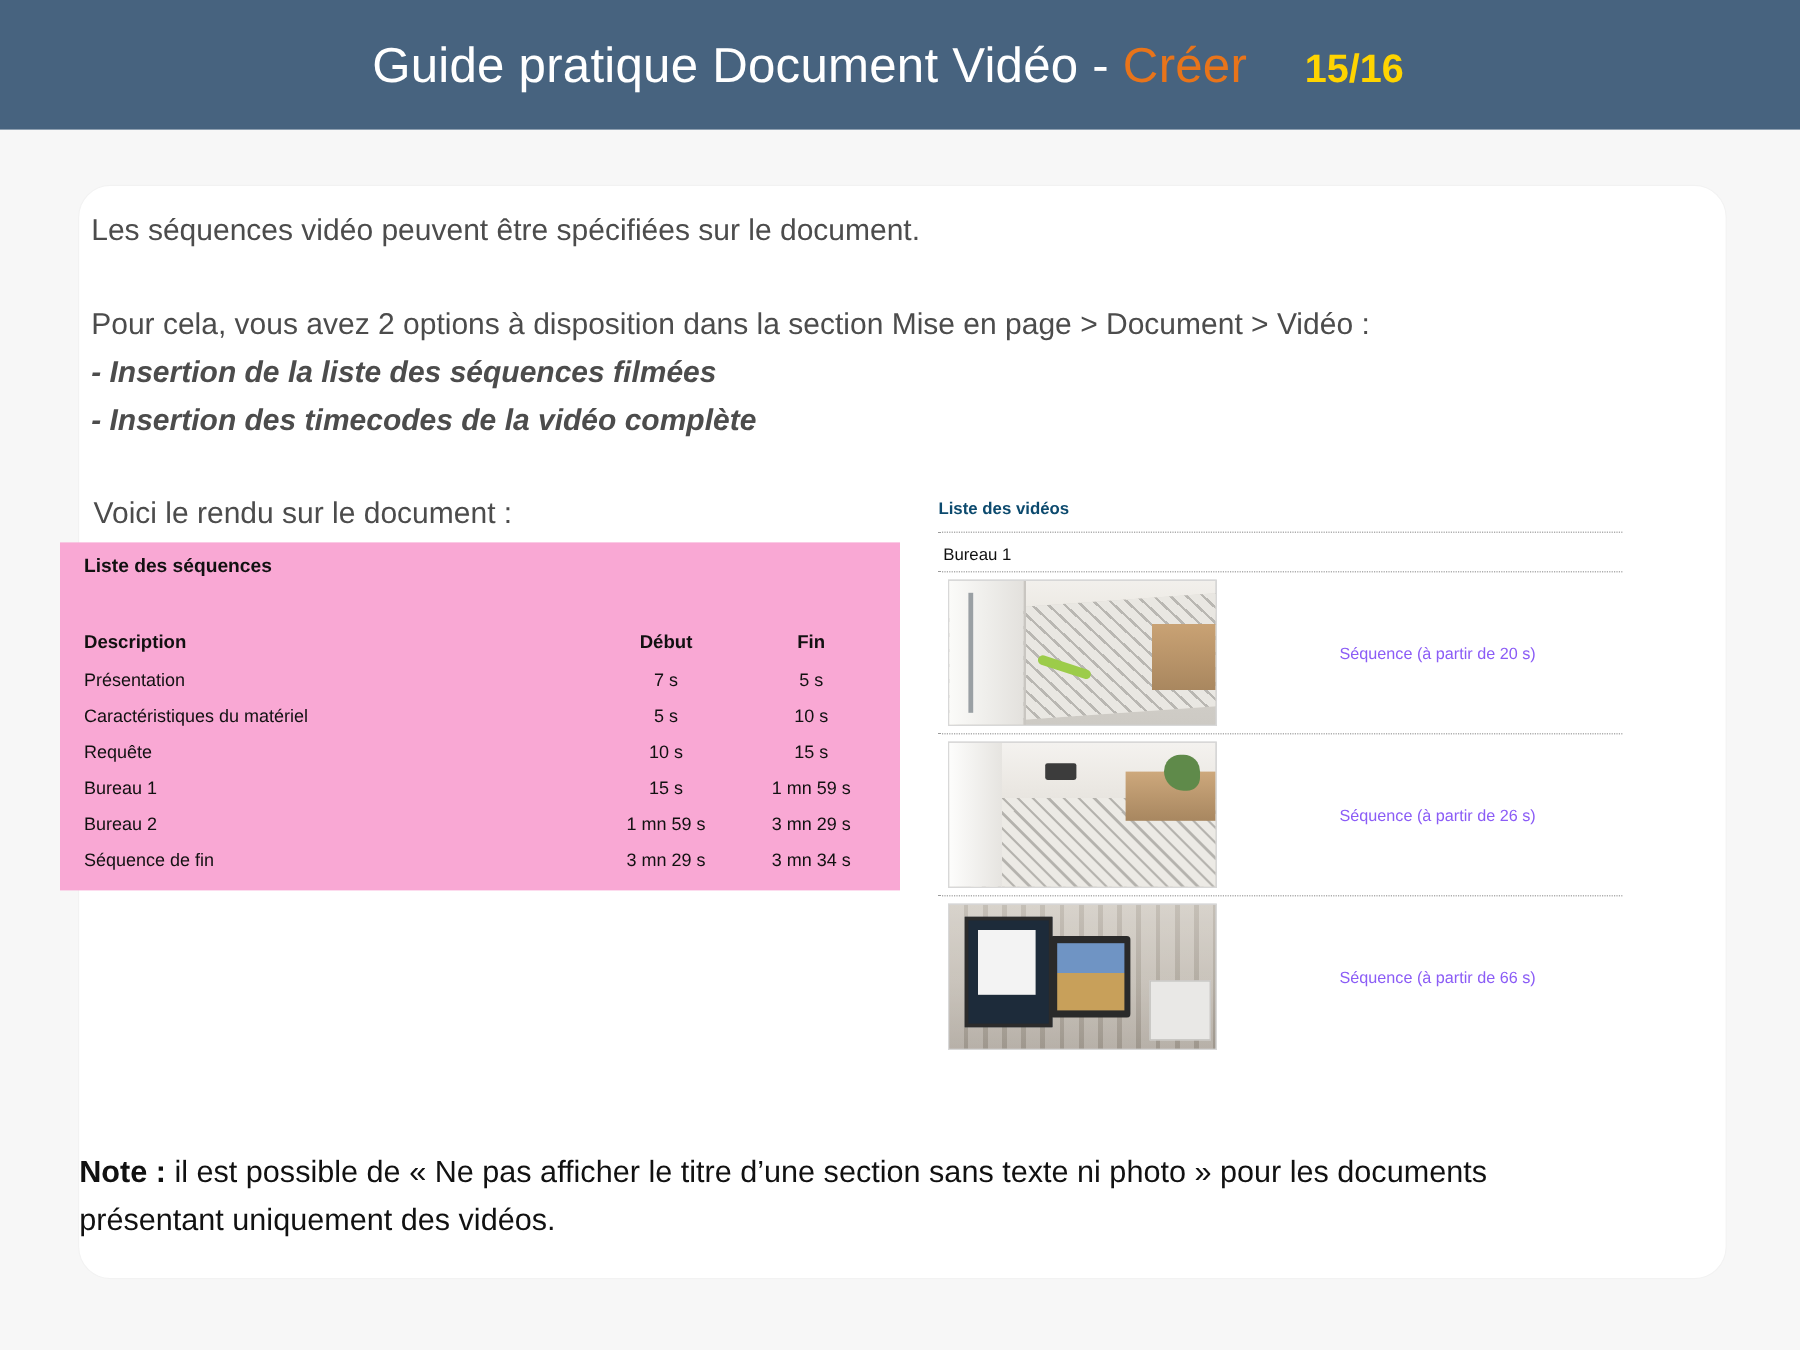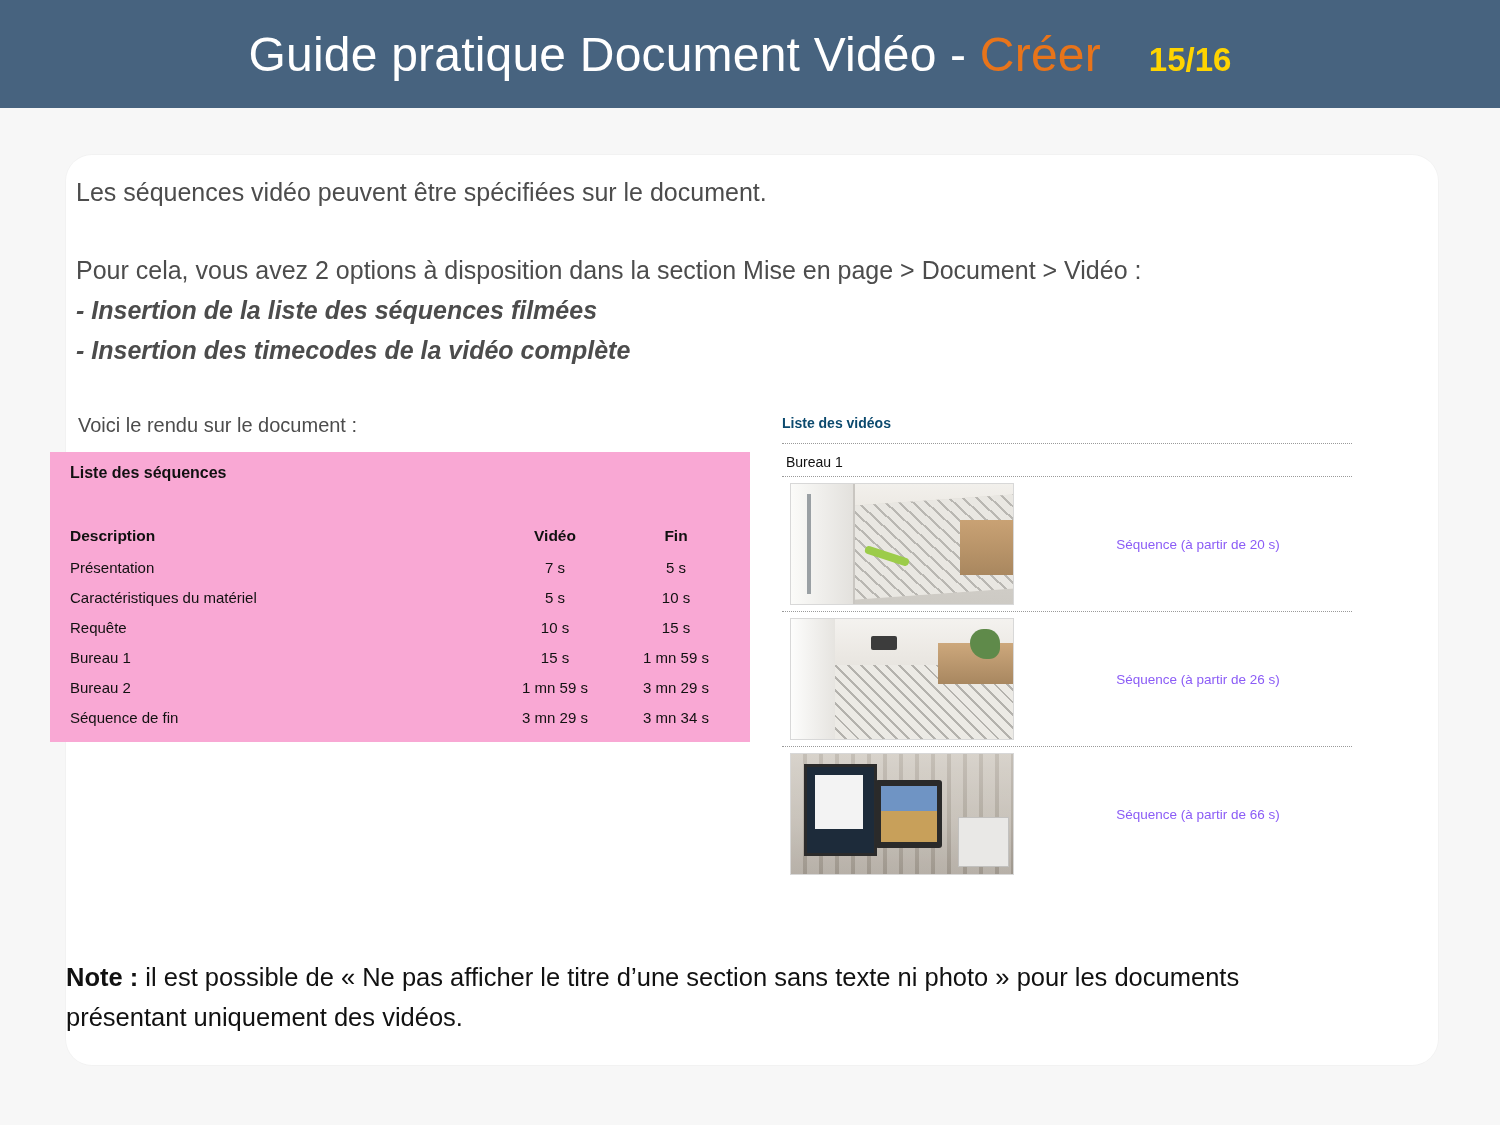--- a/index.html
+++ b/index.html
@@ -27,21 +27,21 @@
     align-items: center;
     justify-content: center;
   }
   .header-inner {
     display: flex;
     align-items: baseline;
     gap: 48px;
     transform: translateX(-10px);
   }
   .header-title {
-    font-size: 48px;
+    font-size: 41px;
     color: #ffffff;
     font-weight: 400;
     letter-spacing: 0.2px;
     white-space: nowrap;
   }
   .header-title .accent {
     color: #e8741a;
   }
   .header-page {
     font-size: 33px;
@@ -87,21 +87,21 @@
   .intro .italic {
     font-style: italic;
     font-weight: 600;
     color: #4c4c4c;
   }
 
   .rendu {
     position: absolute;
     left: 78px;
     top: 414px;
-    font-size: 20px;
+    font-size: 25px;
     color: #4c4c4c;
   }
 
   
   .doc-left {
     position: absolute;
     left: 50px;
     top: 452px;
     width: 700px;
     height: 290px;
@@ -310,21 +310,21 @@
 </div>
 
 <div class="rendu">Voici le rendu sur le document :</div>
 
 <div class="doc-left">
   <div class="doc-left-title">Liste des séquences</div>
   <table class="seq-table">
     <thead>
       <tr>
         <th class="c-desc">Description</th>
-        <th class="c-deb">Vidéo</th>
+        <th class="c-deb">Début</th>
         <th class="c-fin">Fin</th>
       </tr>
     </thead>
     <tbody>
       <tr>
         <td class="c-desc">Présentation</td>
         <td class="c-deb">7 s</td>
         <td class="c-fin">5 s</td>
       </tr>
       <tr>

